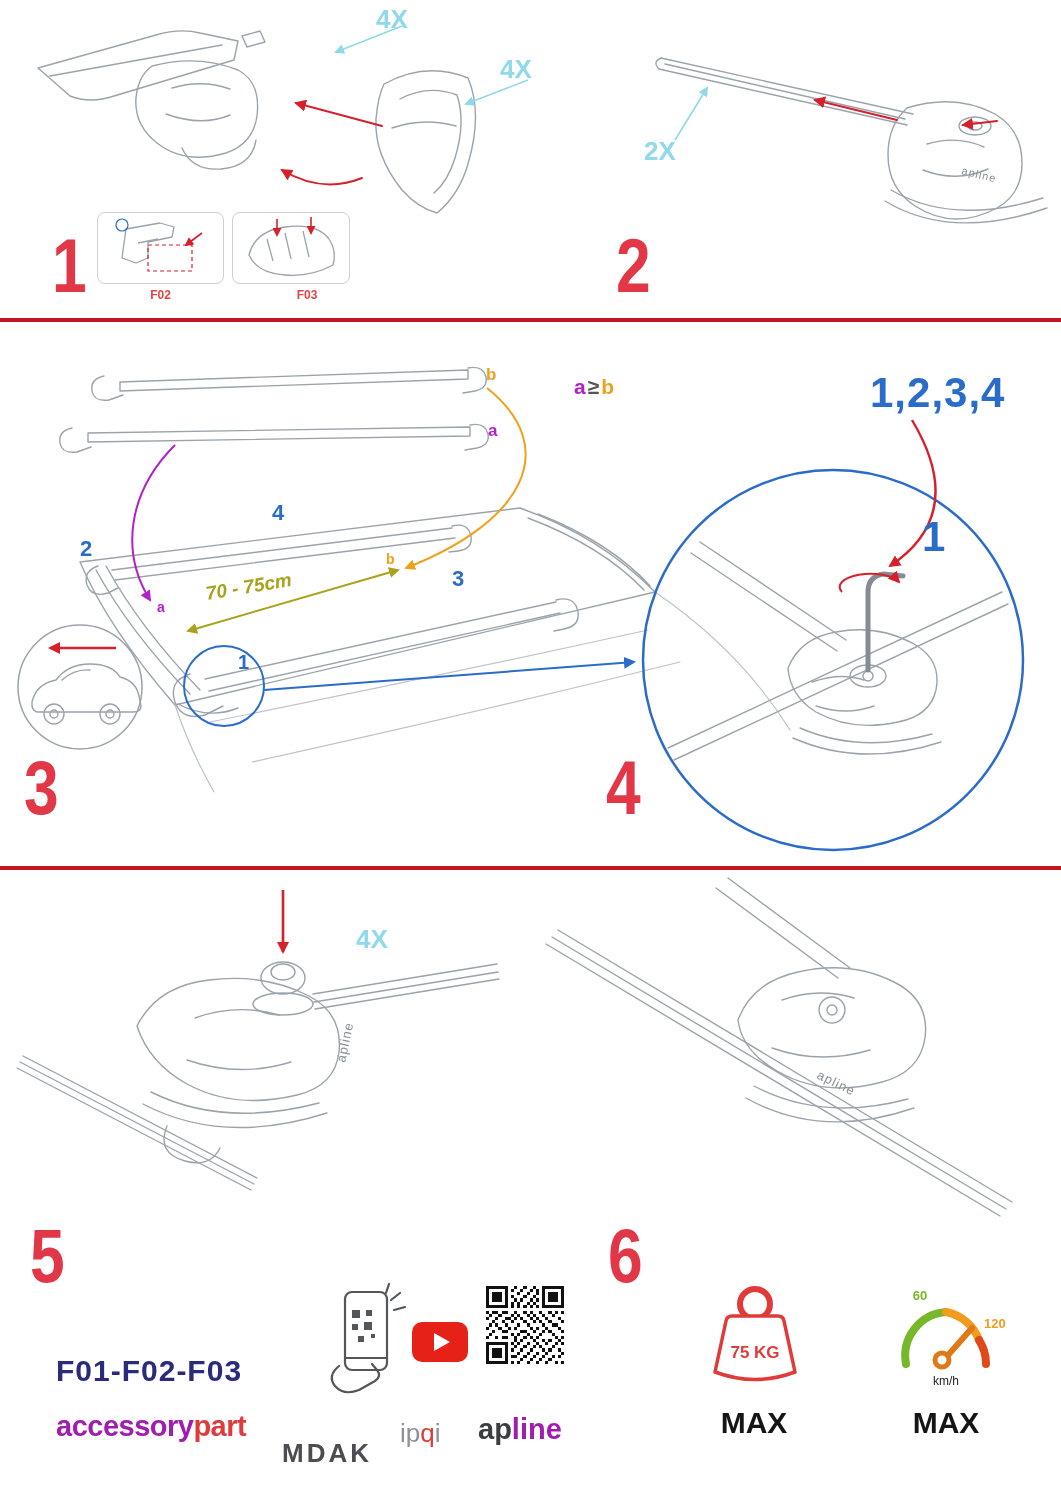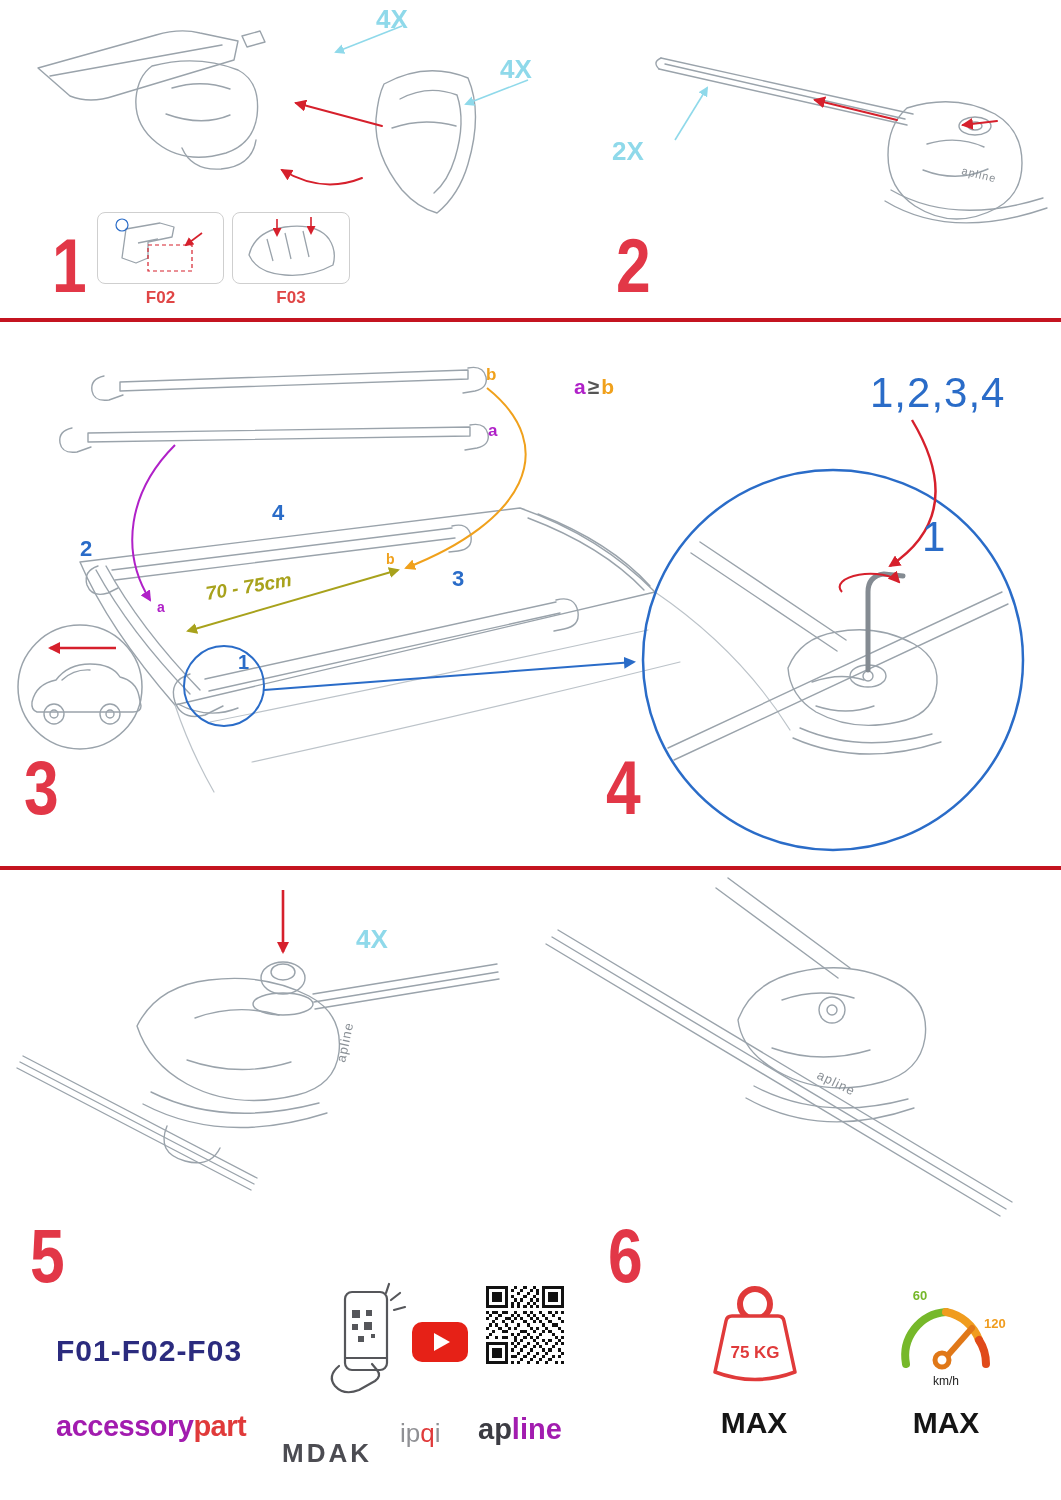--- a/index.html
+++ b/index.html
@@ -3,32 +3,32 @@
 <meta charset="utf-8">
 <style>
   * { margin:0; padding:0; box-sizing:border-box; }
   body { background:#ffffff; font-family:"Liberation Sans", sans-serif; }
   .page { position:relative; width:1061px; height:1500px; background:#fff; overflow:hidden; }
   .abs { position:absolute; overflow:visible; display:block; }
   .lbl { position:absolute; line-height:1; white-space:nowrap; }
   .qty { color:#8fd9ea; font-size:26px; font-weight:700; }
   .stepnum { color:#e23747; font-size:76px; font-weight:700; letter-spacing:-2px; transform:scaleX(.82); transform-origin:left top; }
   .part-box { position:absolute; border:1px solid #cfcfcf; border-radius:8px; background:#fff; }
-  .part-caption { color:#e04646; font-size:17px; font-weight:700; display:block; text-align:center; }
+  .part-caption { color:#e04646; font-size:12px; font-weight:700; display:block; text-align:center; }
   .divider { position:absolute; left:0; width:1061px; height:4px; background:#c41420; }
   .blue-num { color:#2a6cc8; font-weight:700; font-size:22px; }
   .legend { font-size:21px; font-weight:700; }
   .lg-a { color:#b021c8; } .lg-op { color:#555; padding:0 2px; } .lg-b { color:#f0a11c; }
   .mini-a { color:#b021c8; font-size:14px; font-weight:700; }
   .mini-b { color:#f0a11c; font-size:14px; font-weight:700; }
   .bar-a { color:#b021c8; font-size:17px; font-weight:700; }
   .bar-b { color:#f0a11c; font-size:17px; font-weight:700; }
   .distance { color:#a8a21c; font-size:19px; font-weight:700; font-style:italic; transform:rotate(-9.5deg); transform-origin:left center; }
-  .seq { color:#2a6cc8; font-size:42px; font-weight:400; letter-spacing:1px; }
-  .codes { color:#2b2b7e; font-size:30px; font-weight:700; letter-spacing:1px; }
+  .seq { color:#2a6cc8; font-size:42px; font-weight:700; letter-spacing:1px; }
+  .codes { color:#2b2b7e; font-size:30px; font-weight:700; letter-spacing:1px;margin-top:20px; }
   .brand1 { font-size:29px; font-weight:700; letter-spacing:-0.5px; }
   .brand1 .b-a { color:#a21caf; } .brand1 .b-p { color:#e03a3a; }
   .brand2 { font-size:26px; font-weight:700; letter-spacing:3px; color:#4c4c52;margin-top:20px; }
   .brand3 { font-size:26px; font-weight:500; color:#8f9094; }
   .brand3 .b-q { color:#e03a3a; }
   .brand4 { font-size:29px; font-weight:700; }
   .brand4 .b-ap { color:#3c3c43;text-align:center; } .brand4 .b-line { color:#a21caf; }
   .maxlbl { position:absolute; text-align:center; font-size:30px; font-weight:700; color:#151515; line-height:1; }
   svg text { font-family:"Liberation Sans", sans-serif; }
 </style>
@@ -100,21 +100,21 @@
         <path d="M34,26 l6,22 M52,20 l6,26 M70,18 l6,26"></path>
       </g>
       <g stroke="#d6202c" stroke-width="1.6" fill="none">
         <path d="M44,6 L44,22" marker-end="url(#f3-red)"></path>
         <path d="M78,4 L78,20" marker-end="url(#f3-red)"></path>
       </g>
     </svg>
   </div>
 
   <span class="lbl part-caption" style="left:97px;top:289px;width:127px">F02</span>
-  <span class="lbl part-caption" style="left:232px;top:289px;width:118px">F03</span>
+  <span class="lbl part-caption" style="left:248px;top:289px;width:118px">F03</span>
   <span class="lbl stepnum" style="left:52px;top:228px">1</span>
 
   <svg class="abs" style="left:645px;top:22px" width="416" height="250" viewBox="0 0 416 250">
     <defs>
       <marker id="b-red" markerUnits="userSpaceOnUse" markerWidth="12" markerHeight="12" refX="10" refY="6" orient="auto">
           <path d="M0,0 L12,6 L0,12 Z" fill="#d6202c"></path>
         </marker>
       <marker id="b-cyan" markerUnits="userSpaceOnUse" markerWidth="10" markerHeight="10" refX="8" refY="5" orient="auto">
           <path d="M0,0 L10,5 L0,10 Z" fill="#8fd9ea"></path>
         </marker>
@@ -133,21 +133,21 @@
       <path d="M278,148 q34,13 65,-1"></path>
     </g>
     <text x="316" y="152" transform="rotate(14 316 152)" font-size="11" fill="#8a9096" letter-spacing="1">apline</text>
     <g stroke="#d6202c" stroke-width="2" fill="none" stroke-linecap="round">
       <path d="M252,98 L170,78" marker-end="url(#b-red)"></path>
       <path d="M352,99 L318,103" marker-end="url(#b-red)"></path>
     </g>
     <path d="M30,118 L62,66" stroke="#8fd9ea" stroke-width="1.6" fill="none" marker-end="url(#b-cyan)"></path>
   </svg>
 
-  <span class="lbl qty" style="left:612px;top:138px">2X</span>
+  <span class="lbl qty" style="left:644px;top:138px">2X</span>
   <span class="lbl stepnum" style="left:616px;top:228px">2</span>
 
   <div class="divider" style="top:318px"></div>
 
   <svg class="abs" style="left:0;top:330px" width="1061" height="535" viewBox="0 0 1061 535">
     <defs>
       <marker id="c-red" markerUnits="userSpaceOnUse" markerWidth="12" markerHeight="12" refX="10" refY="6" orient="auto-start-reverse">
           <path d="M0,0 L12,6 L0,12 Z" fill="#d6202c"></path>
         </marker>
       <marker id="c-purple" markerUnits="userSpaceOnUse" markerWidth="11" markerHeight="11" refX="9" refY="5.5" orient="auto-start-reverse">

